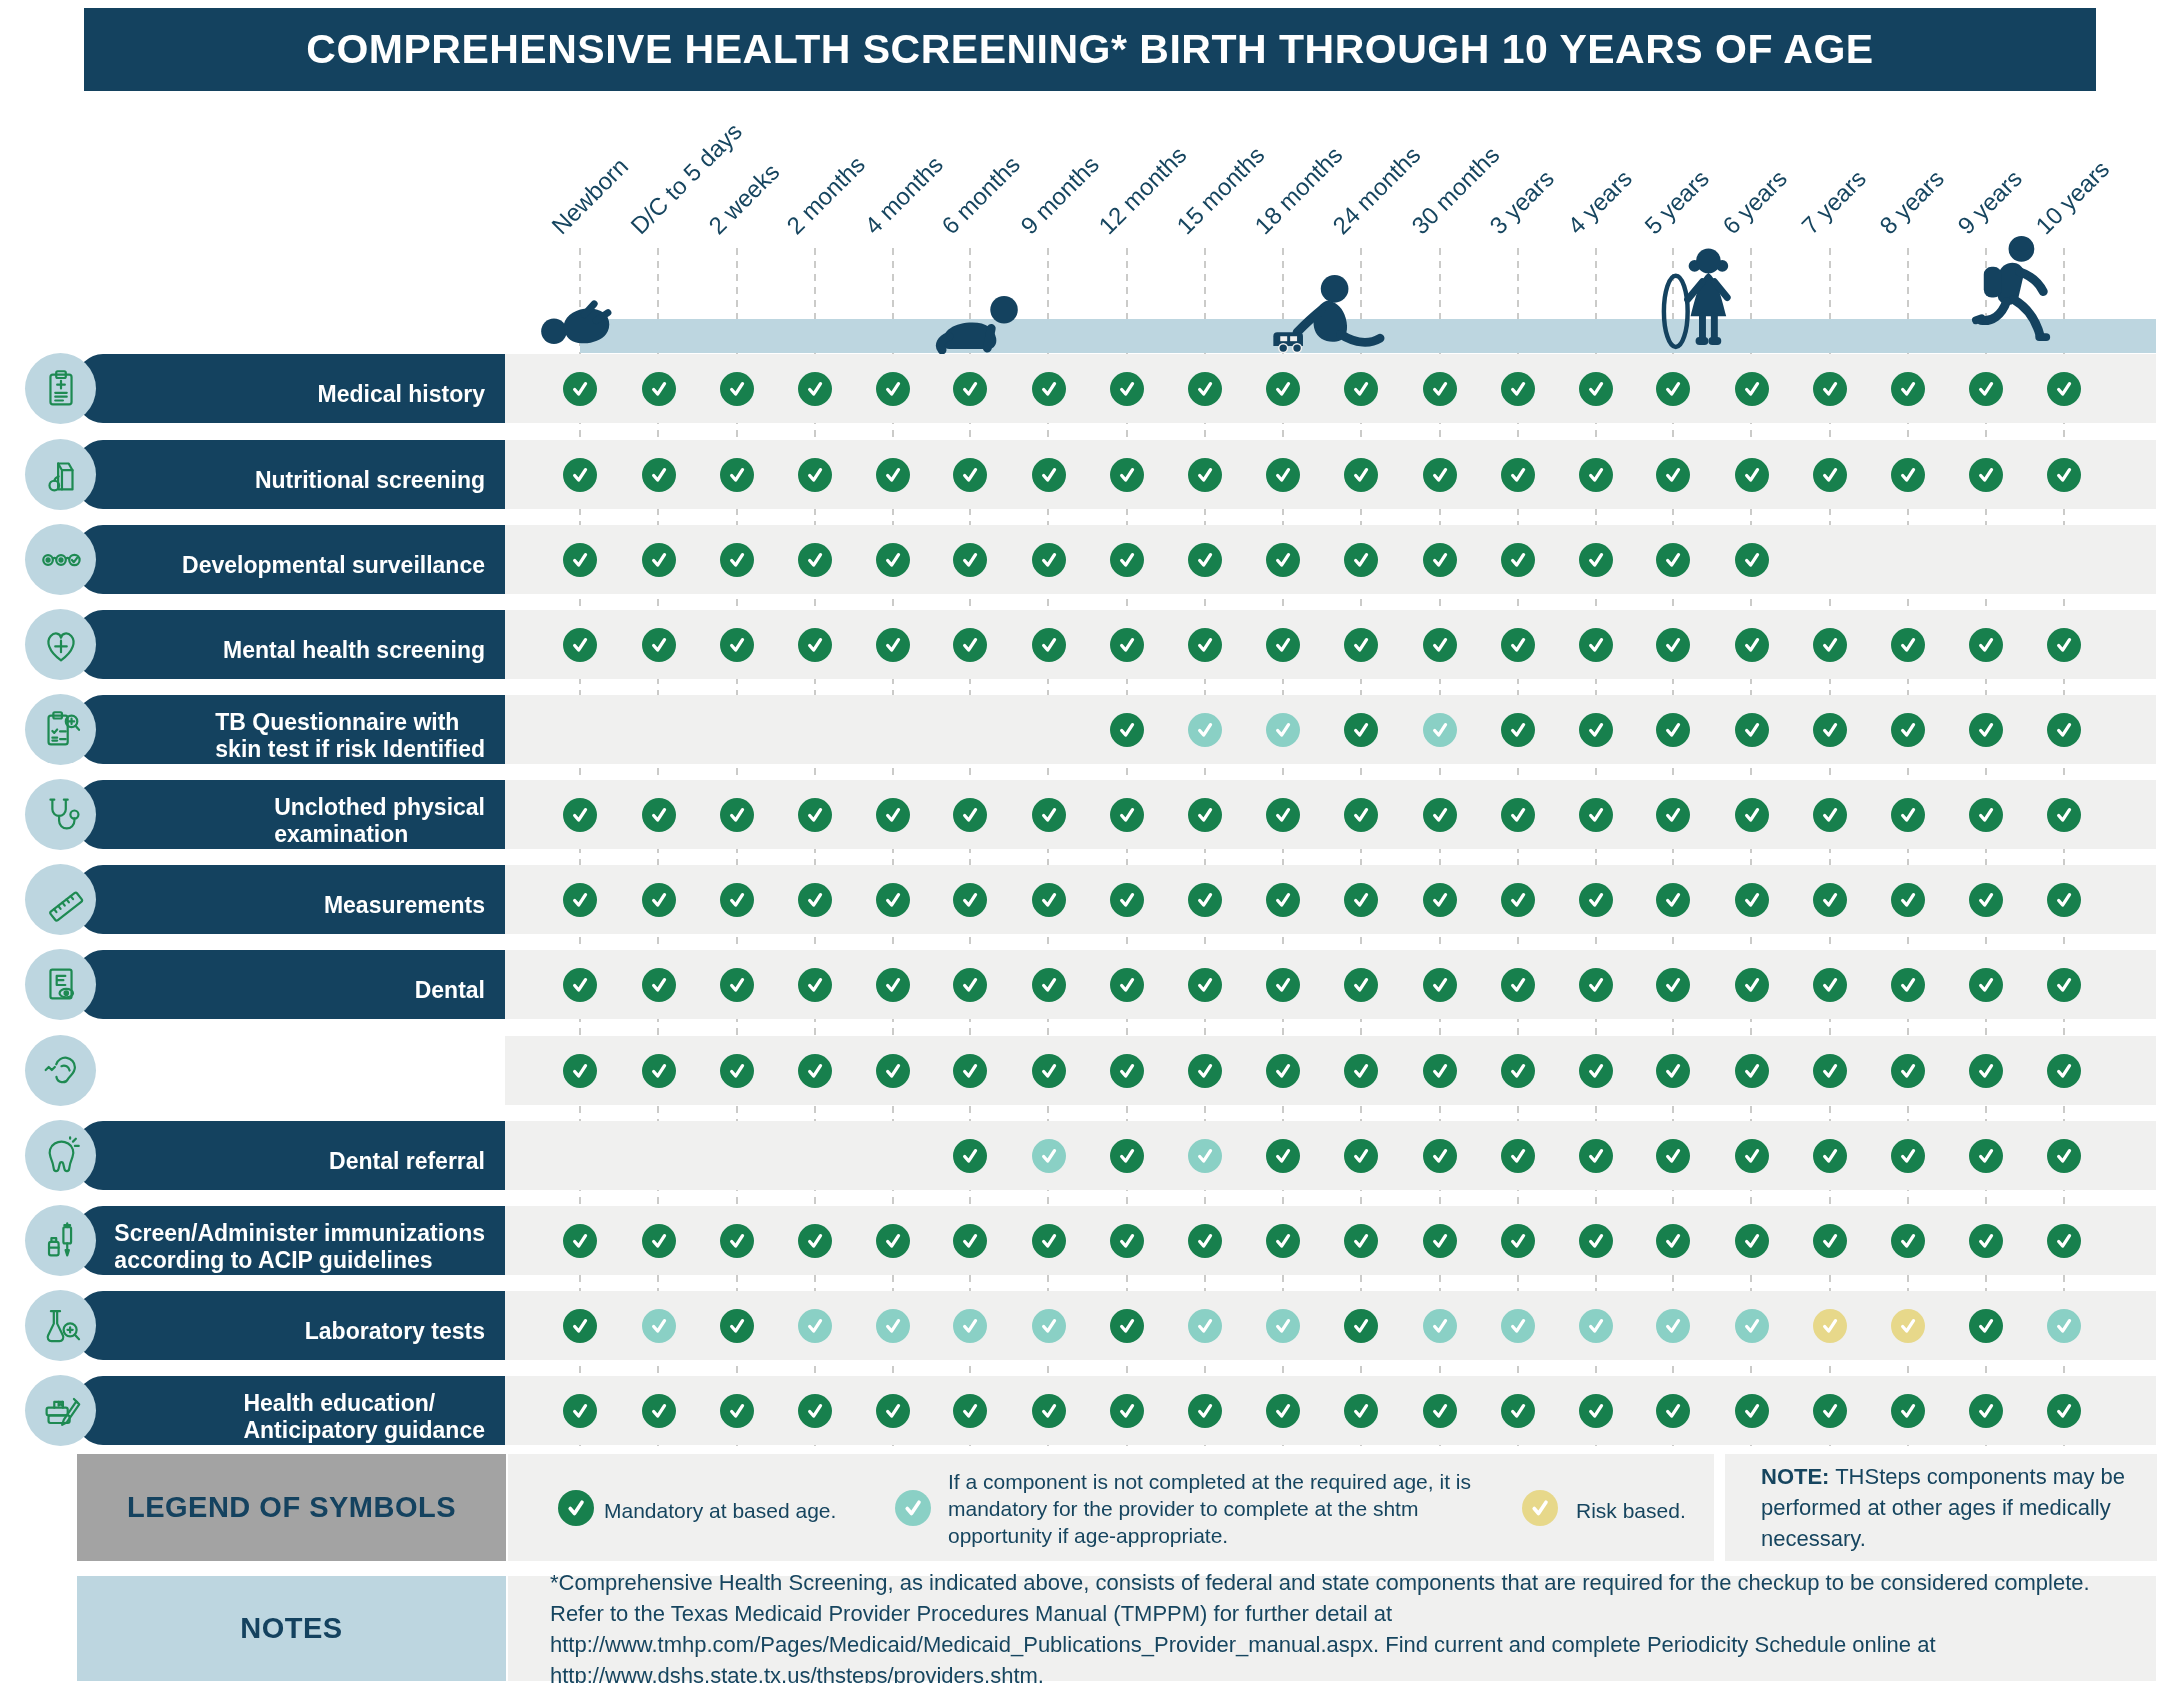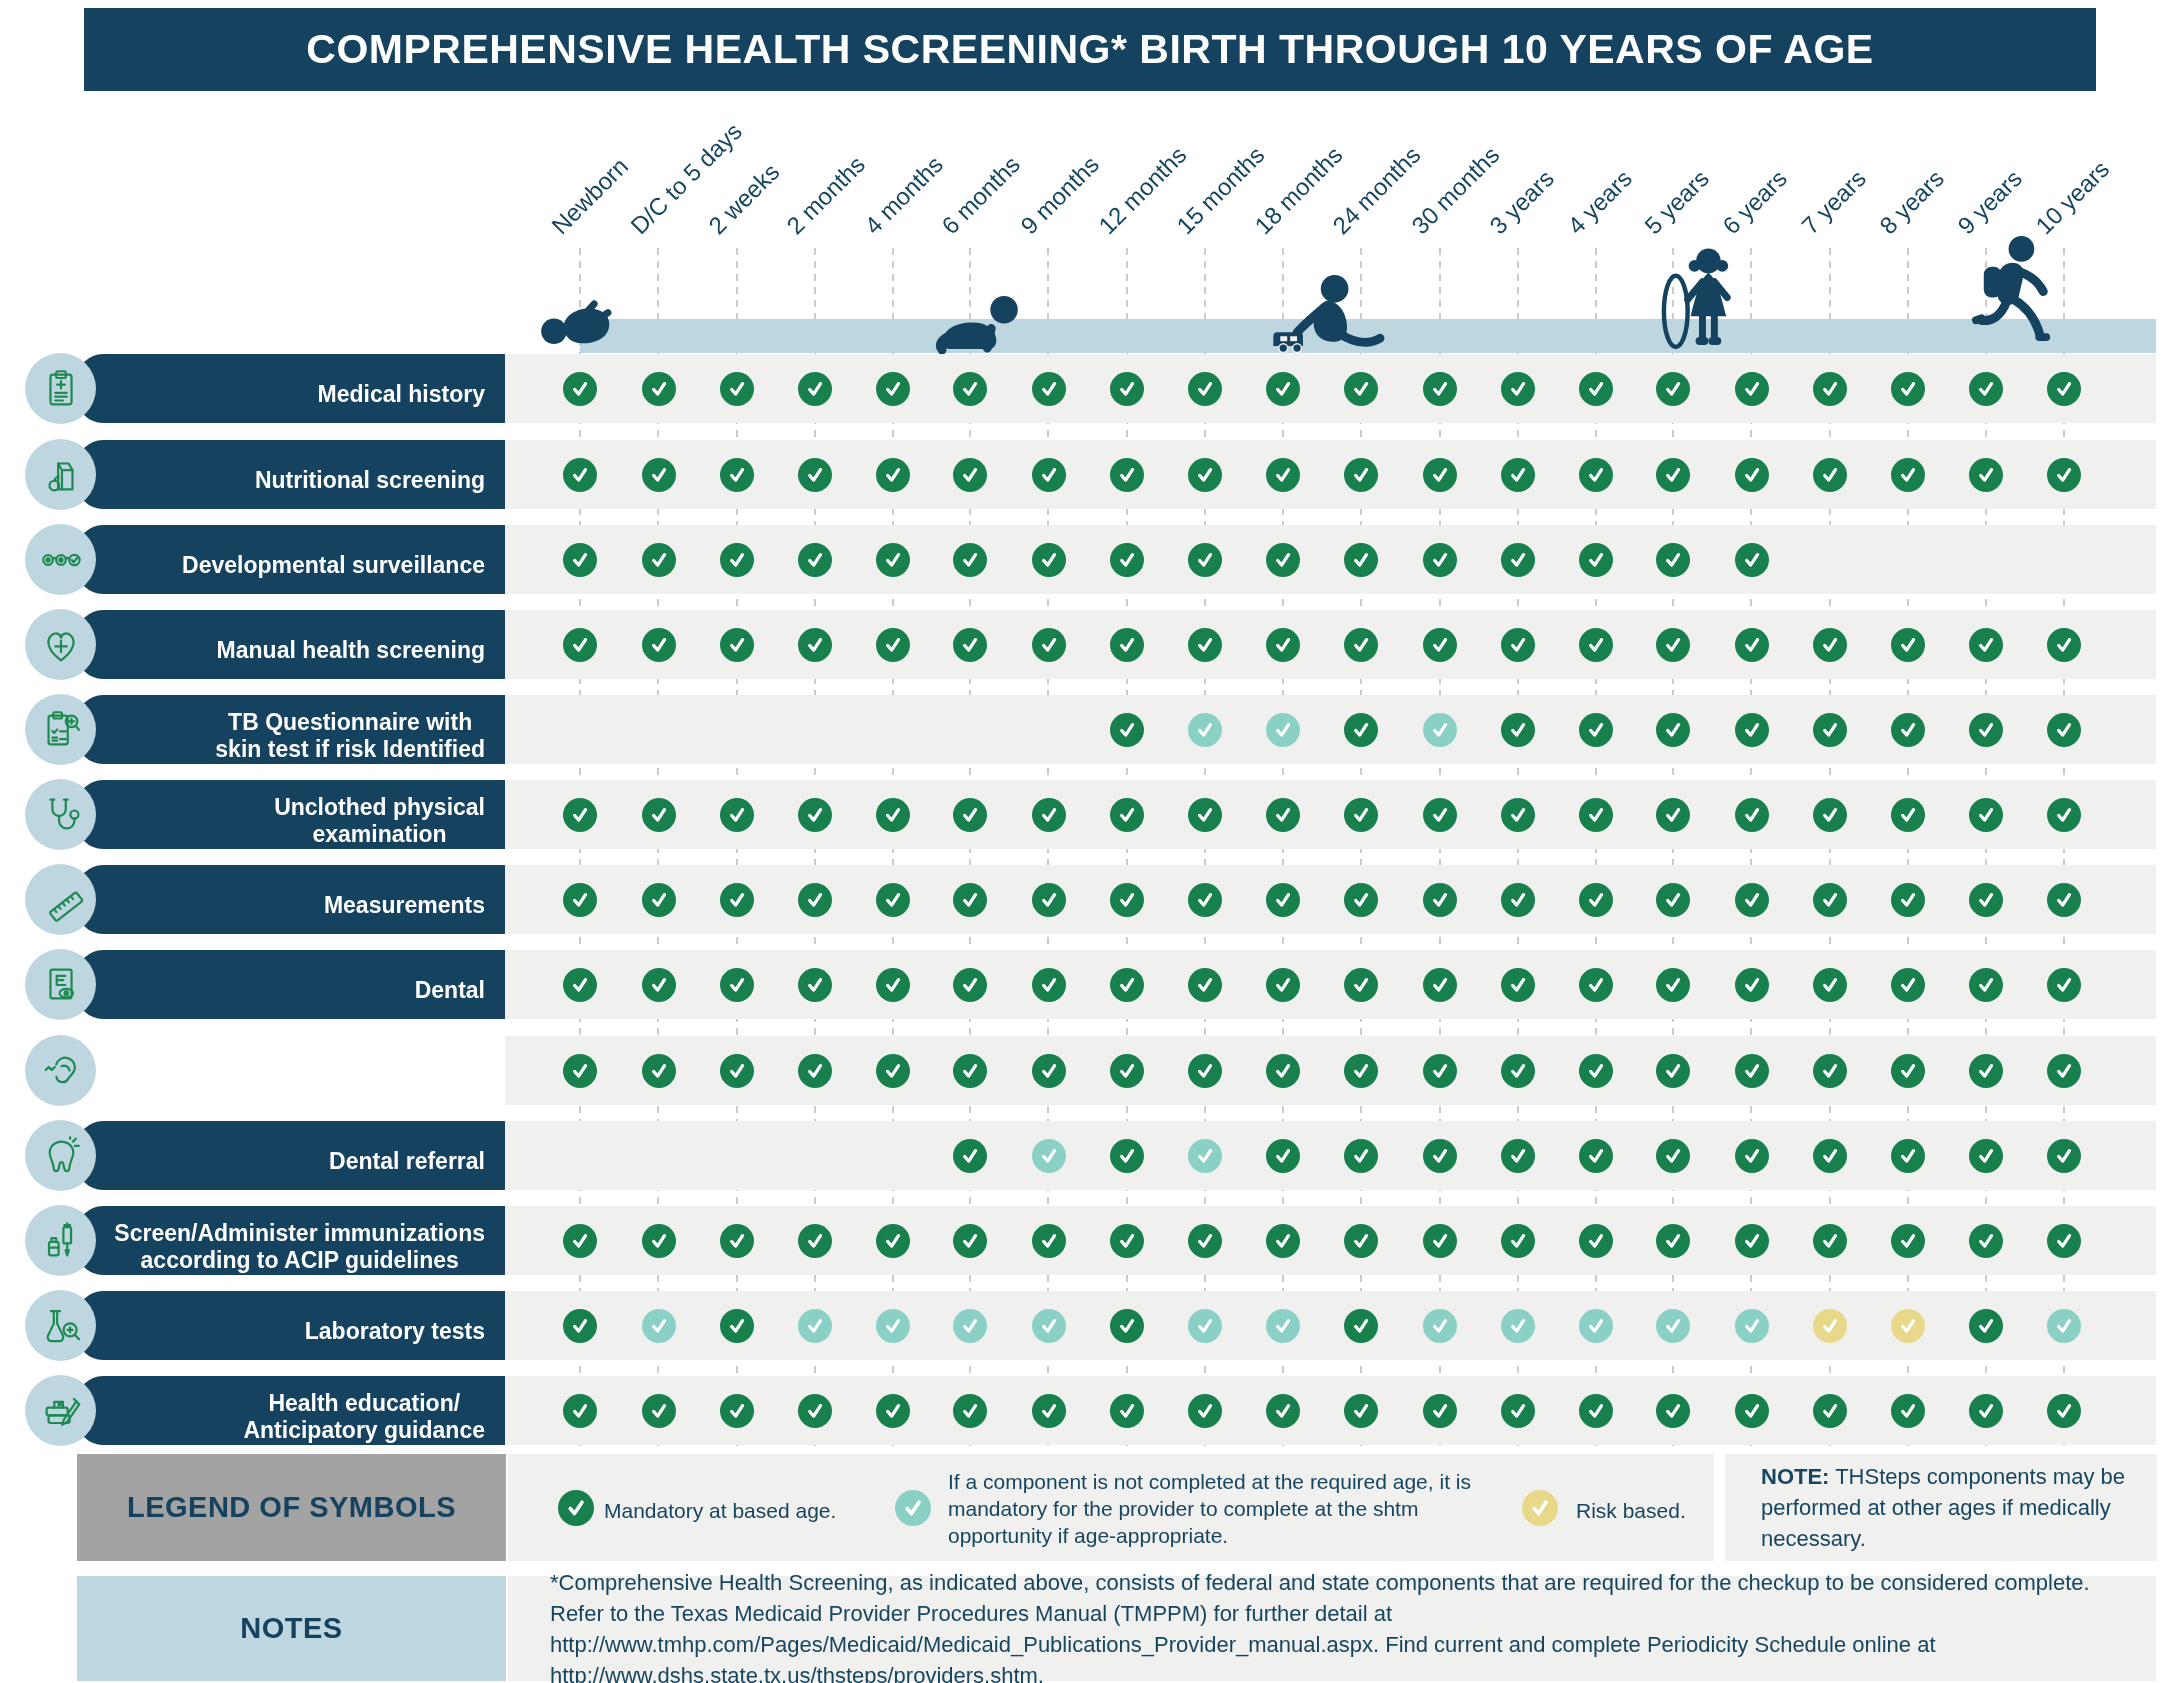--- a/index.html
+++ b/index.html
@@ -23,21 +23,21 @@
   
   #ground-band{position:absolute;left:580px;top:319px;width:1576px;height:34px;background:#bdd6e0;}
   .figure{position:absolute;}
   .figure svg{display:block;}
 
   
   .row{position:absolute;left:0;width:2178px;height:69px;}
   .row-band{position:absolute;left:505px;width:1651px;top:0;height:69px;background:#f0f0ef;}
   .row-pill{position:absolute;left:77px;width:428px;top:0;height:69px;background:#14425f;
     border-radius:26px 0 0 26px;display:flex;align-items:center;justify-content:flex-end;}
-  .row-label{color:#ffffff;font-size:23px;font-weight:bold;line-height:27px;text-align:center;
+  .row-label{color:#ffffff;font-size:23px;font-weight:bold;line-height:27px;text-align:left;
     padding-right:20px;white-space:pre-line;margin-top:12px;}
   .icon-circle{position:absolute;left:25px;top:-1px;width:71px;height:71px;border-radius:50%;
     background:#bdd6e0;display:flex;align-items:center;justify-content:center;}
   .icon-circle svg{width:46px;height:46px;}
   .check{position:absolute;top:18px;width:34px;height:34px;border-radius:50%;
     display:flex;align-items:center;justify-content:center;}
   .check svg{width:22px;height:22px;}
   .check.M{background:#17804d;}
   .check.F{background:#8ad0c5;}
   .check.R{background:#e7d88a;}
@@ -660,21 +660,21 @@
               <path d="M6.2 12.5 L10.5 17.5 L18 6.2" fill="none" stroke="#ffffff" stroke-width="3.6" stroke-linecap="round" stroke-linejoin="round"></path>
             </svg>
           </span>
           <span class="check M" style="left: 2047px;">
             <svg viewBox="0 0 24 24">
               <path d="M6.2 12.5 L10.5 17.5 L18 6.2" fill="none" stroke="#ffffff" stroke-width="3.6" stroke-linecap="round" stroke-linejoin="round"></path>
             </svg>
           </span>
         </div>
     <div class="row-pill">
-      <span class="row-label">Manual health screening</span>
+      <span class="row-label">Mental health screening</span>
     </div>
     <div class="icon-circle">
           <svg viewBox="0 0 48 48" fill="none" stroke="#1e8a52" stroke-width="2.3" stroke-linecap="round" stroke-linejoin="round">
             <path d="M24 40 C10.5 30.5 8.5 20 13.3 14.6 C17.2 10.4 23 11.4 24 16.4 C25 11.4 30.8 10.4 34.7 14.6 C39.5 20 37.5 30.5 24 40 z"></path>
             <path d="M24 19.5 v12 M18 25.5 h12"></path>
           </svg>
         </div>
   </div>
 
   <div class="row" style="top: 695px;">

